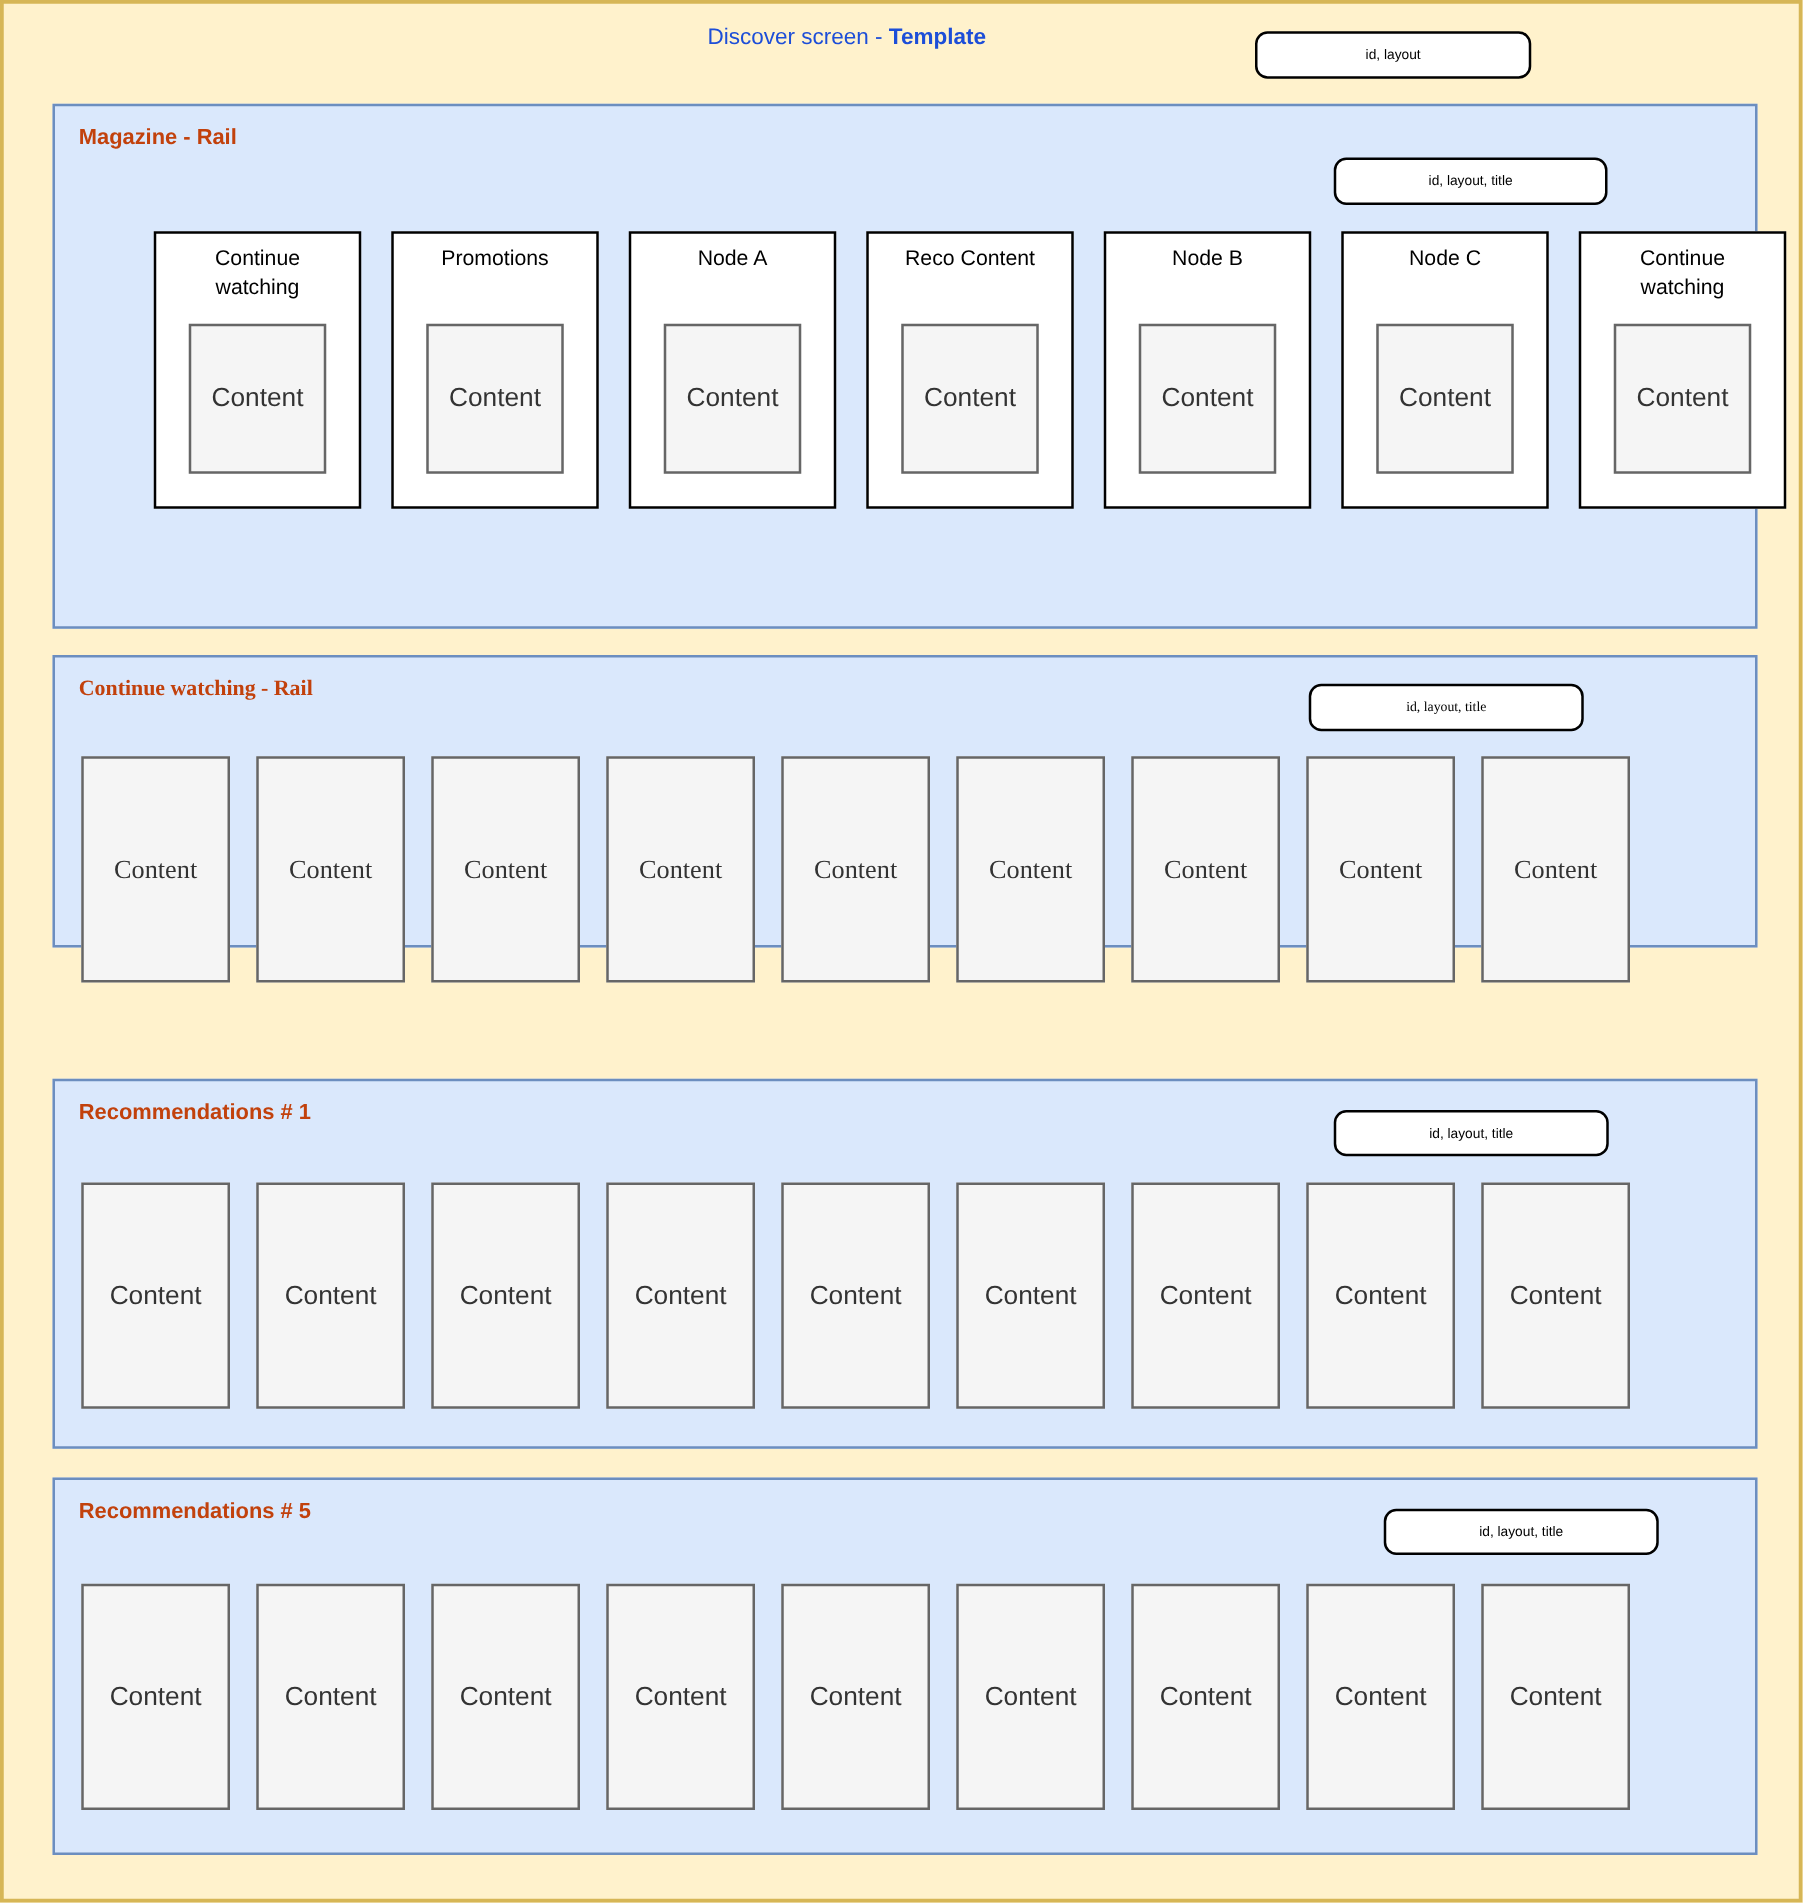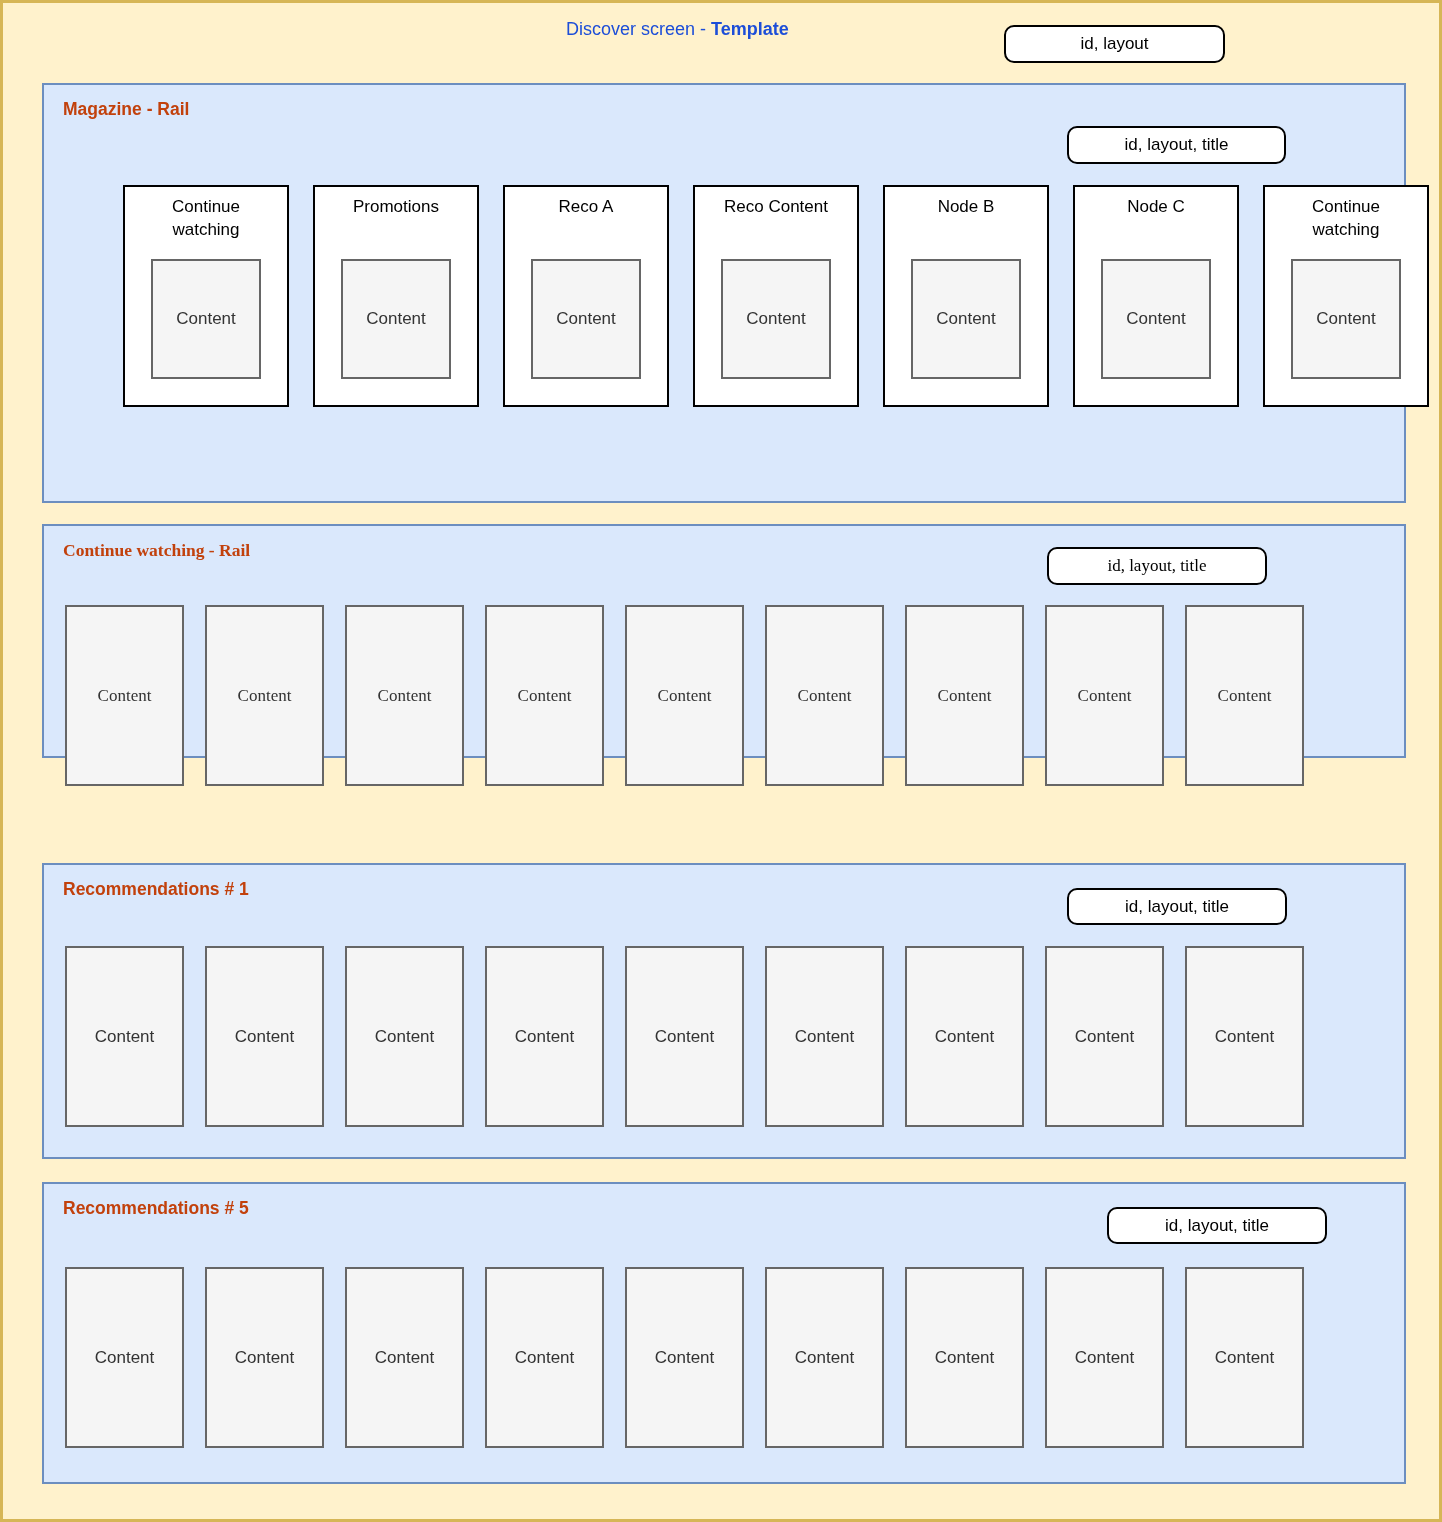--- a/index.html
+++ b/index.html
@@ -14,21 +14,21 @@
   }
   .page-title {
     position:absolute; left:563px; top:16px;
     font-size:18px; color:#1d4ed8; white-space:nowrap;
   }
   .page-title b { font-weight:bold; }
   .badge {
     position:absolute; background:#ffffff; border:2px solid #000000;
     border-radius:10px; box-sizing:border-box;
     display:flex; align-items:center; justify-content:center;
-    font-size:17px; color:#000;
+    font-size:11px; color:#000;
   }
   .badge.header-badge { left:1001px; top:22px; width:221px; height:38px; }
   .rail {
     position:absolute; left:39px; width:1364px;
     background:#dae8fc; border:2px solid #6c8ebf; box-sizing:border-box;
   }
   #rail-magazine { top:80px;   height:420px; }
   #rail-cw       { top:521px;  height:234px;font-family:Liberation Serif, serif; }
   #rail-rec1     { top:860px;  height:296px; }
   #rail-rec2     { top:1179px; height:302px; }
@@ -47,21 +47,21 @@
   .mag-card {
     width:166px; height:222px; background:#ffffff; border:2px solid #000000;
     box-sizing:border-box; display:flex; flex-direction:column; align-items:center;
   }
   .mag-card-title {
     margin-top:9px; height:63px; max-width:120px;
     font-size:17px; color:#000; text-align:center; line-height:1.35;
   }
   .content-box {
     background:#f5f5f5; border:2px solid #666666; box-sizing:border-box;
-    color:#333333; font-size:17px;
+    color:#333333; font-size:21px;
     display:flex; align-items:center; justify-content:center;
   }
   .mag-card .content-box { width:110px; height:120px; }
   .content-row {
     position:absolute; left:21px;
     display:flex; gap:21px;
   }
   #rail-cw .content-row   { top:79px; }
   #rail-rec1 .content-row { top:81px; }
   #rail-rec2 .content-row { top:83px; }
@@ -88,21 +88,21 @@
     <div class="card-row">
         <div class="mag-card">
           <div class="mag-card-title">Continue watching</div>
           <div class="content-box">Content</div>
         </div>
         <div class="mag-card">
           <div class="mag-card-title">Promotions</div>
           <div class="content-box">Content</div>
         </div>
         <div class="mag-card">
-          <div class="mag-card-title">Reco A</div>
+          <div class="mag-card-title">Node A</div>
           <div class="content-box">Content</div>
         </div>
         <div class="mag-card">
           <div class="mag-card-title">Reco Content</div>
           <div class="content-box">Content</div>
         </div>
         <div class="mag-card">
           <div class="mag-card-title">Node B</div>
           <div class="content-box">Content</div>
         </div>

